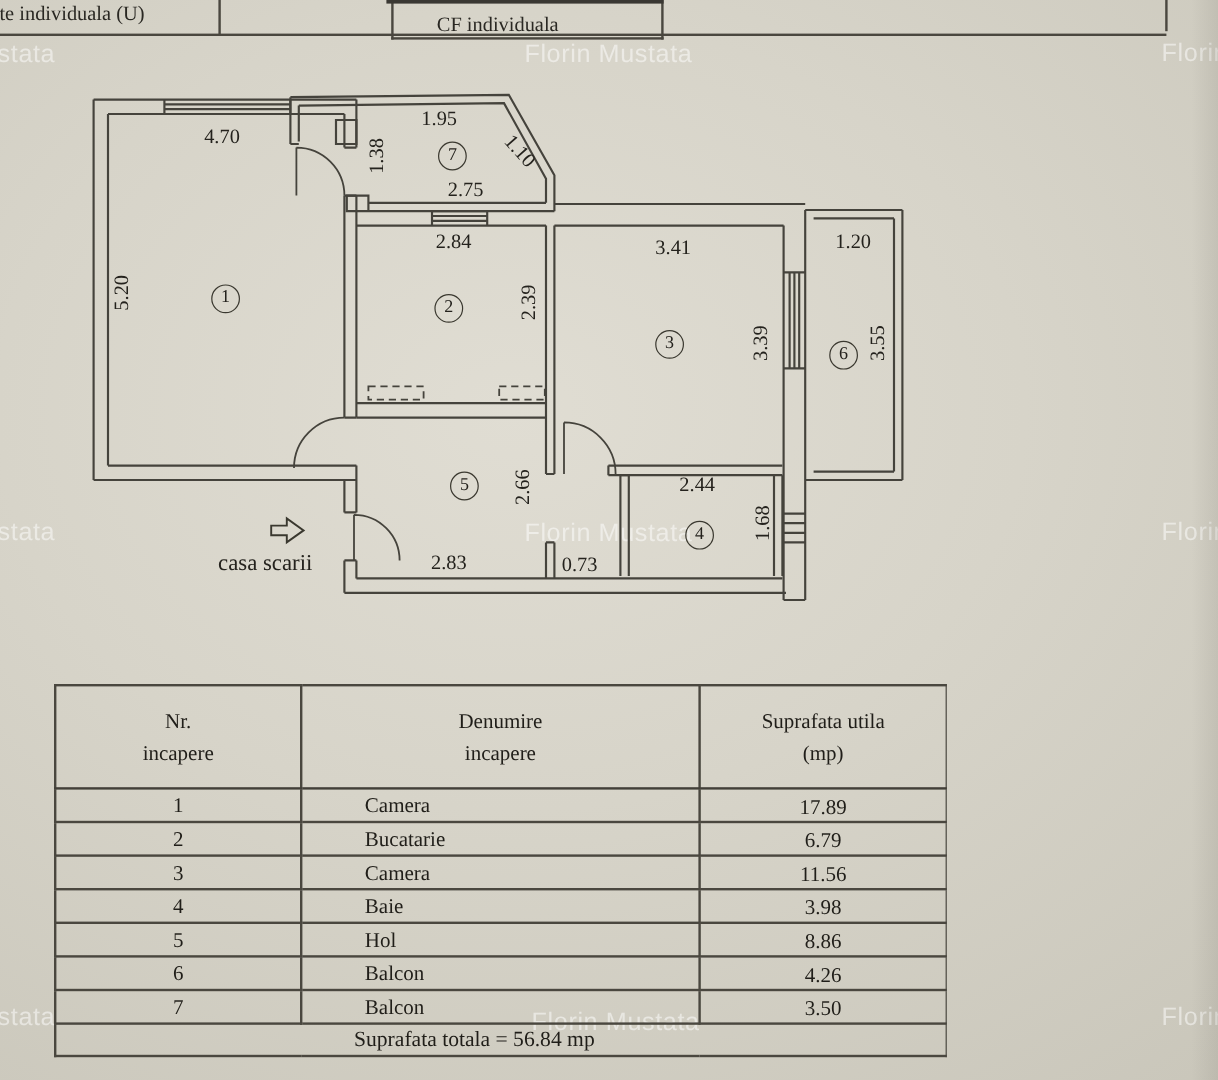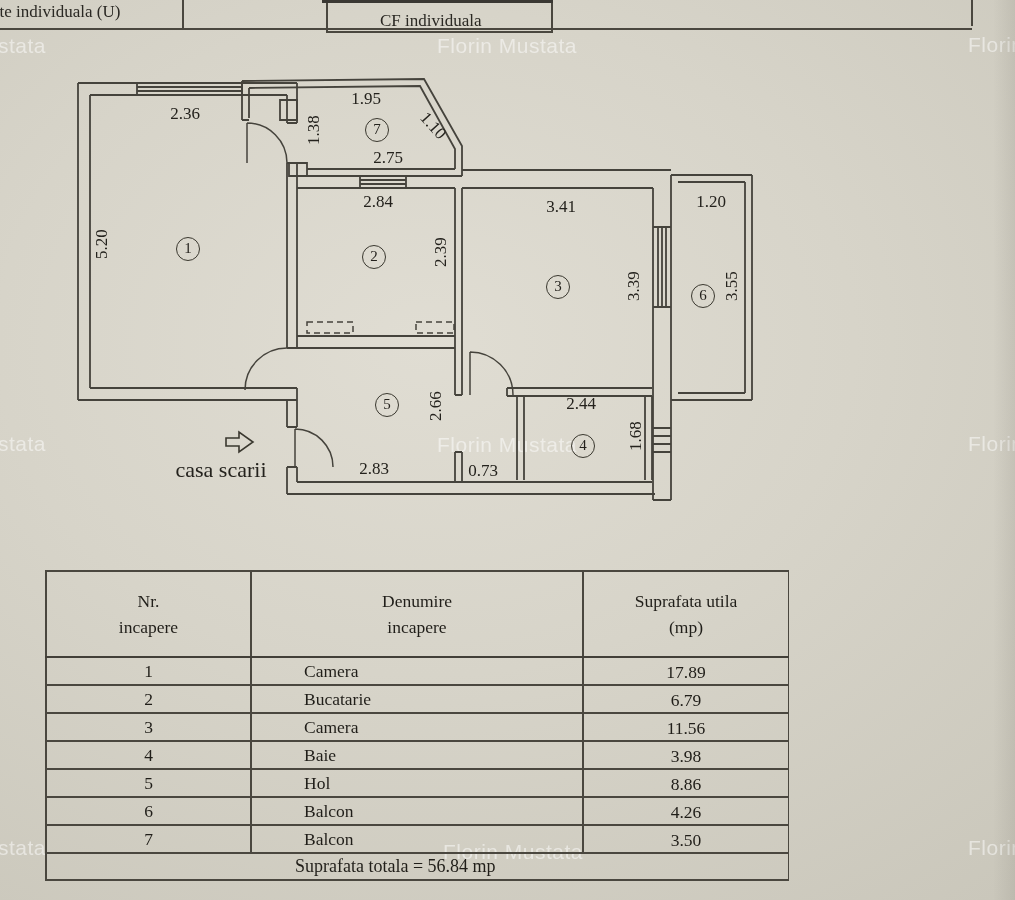--- a/index.html
+++ b/index.html
@@ -14,21 +14,21 @@
   .wm{position:absolute;font-family:"Liberation Sans", sans-serif;font-size:21px;
     color:rgba(255,255,255,0.5);letter-spacing:0.5px;white-space:nowrap;}
   .hdr-text{position:absolute;font-size:17px;color:#2a2823;white-space:nowrap;}
   svg.plan{position:absolute;left:0;top:0;pointer-events:none;}
   .dim{position:absolute;font-size:17px;color:#24221d;white-space:nowrap;
     transform:translate(-50%,-50%);}
   .dim.v{transform:translate(-50%,-50%) rotate(-90deg);}
   .dim.diag{transform:translate(-50%,-50%) rotate(48deg);}
   .roomnum{position:absolute;width:22px;height:22px;border:1.6px solid #3a382f;border-radius:50%;
     transform:translate(-50%,-50%);text-align:center;line-height:21px;font-size:15px;color:#24221d;}
-  .stairs{position:absolute;font-size:22px;transform:translate(-50%,-50%);white-space:nowrap;text-align:center;}
+  .stairs{position:absolute;font-size:19px;transform:translate(-50%,-50%);white-space:nowrap;text-align:center;}
   
   #tablewrap{position:absolute;left:45px;top:570px;width:744px;height:330px;overflow:hidden;}
   table.areas{border-collapse:collapse;table-layout:fixed;width:743px;
     font-size:17.5px;color:#201e19;}
   table.areas td{border:2px solid #4a473f;padding:0;vertical-align:middle;font-family:Liberation Serif, serif;}
   table.areas tr.hdr td{border-bottom:2.6px solid #423f38;height:84px;text-align:center;}
   table.areas td .two{display:block;line-height:1.5;}
   table.areas tr.r td{height:25px;}
   td.c1{text-align:center;}
   td.c2{text-align:left;padding-left:52px !important;}
@@ -42,21 +42,21 @@
 <div id="page">
 
   <div class="hline" style="left:0;top:28px;width:972px;height:2px;"></div>
   <div class="vline" style="left:182px;top:0;width:2px;height:29px;"></div>
   <div class="vline" style="left:326px;top:0;width:2px;height:33px;"></div>
   <div class="vline" style="left:551px;top:0;width:2px;height:33px;"></div>
   <div class="hline" style="left:326px;top:31px;width:227px;height:2px;"></div>
   <div class="hline" style="left:322px;top:0;width:231px;height:3px;background:#3a3833;"></div>
   <div class="vline" style="left:971px;top:0;width:2px;height:26px;"></div>
   <span class="hdr-text" style="left:-8px;top:2px;">ate individuala (U)</span>
-  <span class="hdr-text" style="left:380px;top:11px;">CF individuala</span>
+  <span class="hdr-text" style="left:364px;top:11px;">CF individuala</span>
 
   <span class="wm" style="left:-2px;top:34px;">stata</span>
   <span class="wm" style="left:437px;top:34px;">Florin Mustata</span>
   <span class="wm" style="left:968px;top:33px;">Florin</span>
 
   <span class="wm" style="left:-2px;top:432px;">stata</span>
   <span class="wm" style="left:437px;top:433px;">Florin Mustata</span>
   <span class="wm" style="left:968px;top:432px;">Florin</span>
 
   <span class="wm" style="left:-2px;top:836px;">stata</span>
@@ -110,21 +110,21 @@
     <g stroke="#45433c" stroke-width="1.5" fill="none">
       <path d="M247,123 V163 M247,123 A40,40 0 0 1 287,163"></path>
       <path d="M245,390 A42,42 0 0 1 287,348"></path>
       <path d="M295,429 V467 M295,429 A38,38 0 0 1 333,467"></path>
       <path d="M470,352 V395 M470,352 A43,43 0 0 1 513,395"></path>
     </g>
 
     <path d="M226,438 h13 v-6 l14,10 l-14,10 v-6 h-13 Z" stroke="#3a382f" stroke-width="1.6" fill="none"></path>
   </svg>
 
-  <span class="dim" style="left:185px;top:114px;">2.36</span>
+  <span class="dim" style="left:185px;top:114px;">4.70</span>
   <span class="dim v" style="left:102px;top:244px;">5.20</span>
   <span class="dim" style="left:366px;top:99px;">1.95</span>
   <span class="dim v" style="left:314px;top:130px;">1.38</span>
   <span class="dim diag" style="left:433px;top:126px;">1.10</span>
   <span class="dim" style="left:388px;top:158px;">2.75</span>
   <span class="dim" style="left:378px;top:202px;">2.84</span>
   <span class="dim v" style="left:441px;top:252px;">2.39</span>
   <span class="dim" style="left:561px;top:207px;">3.41</span>
   <span class="dim v" style="left:634px;top:286px;">3.39</span>
   <span class="dim" style="left:711px;top:202px;">1.20</span>

